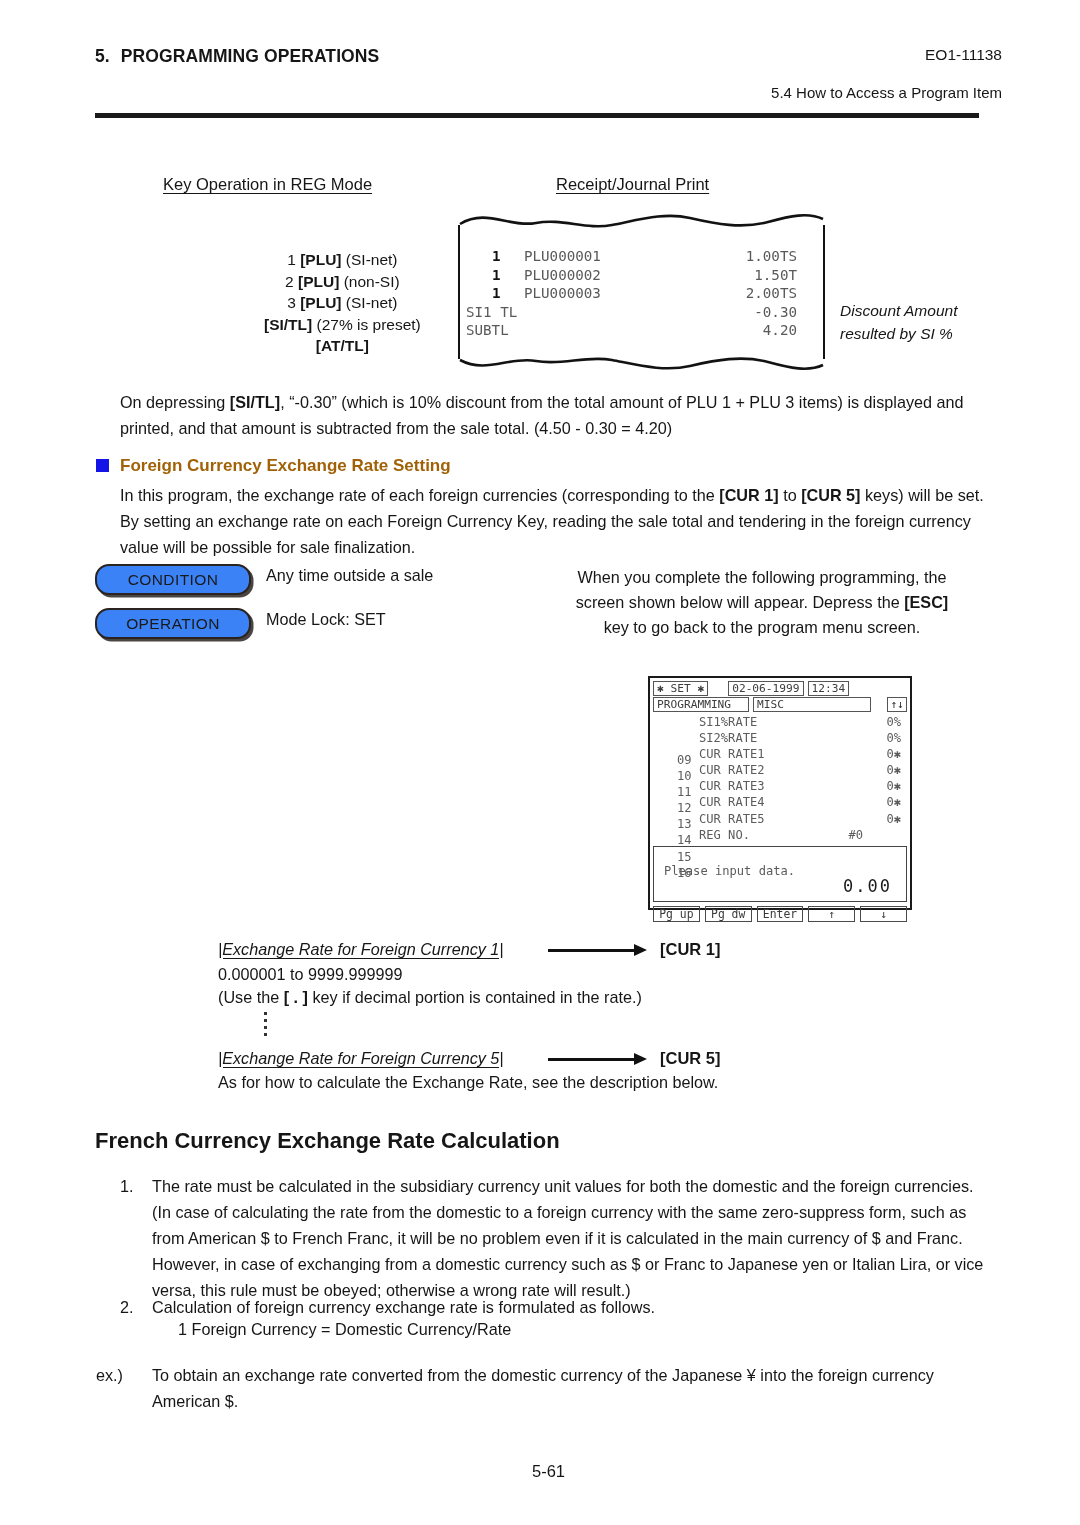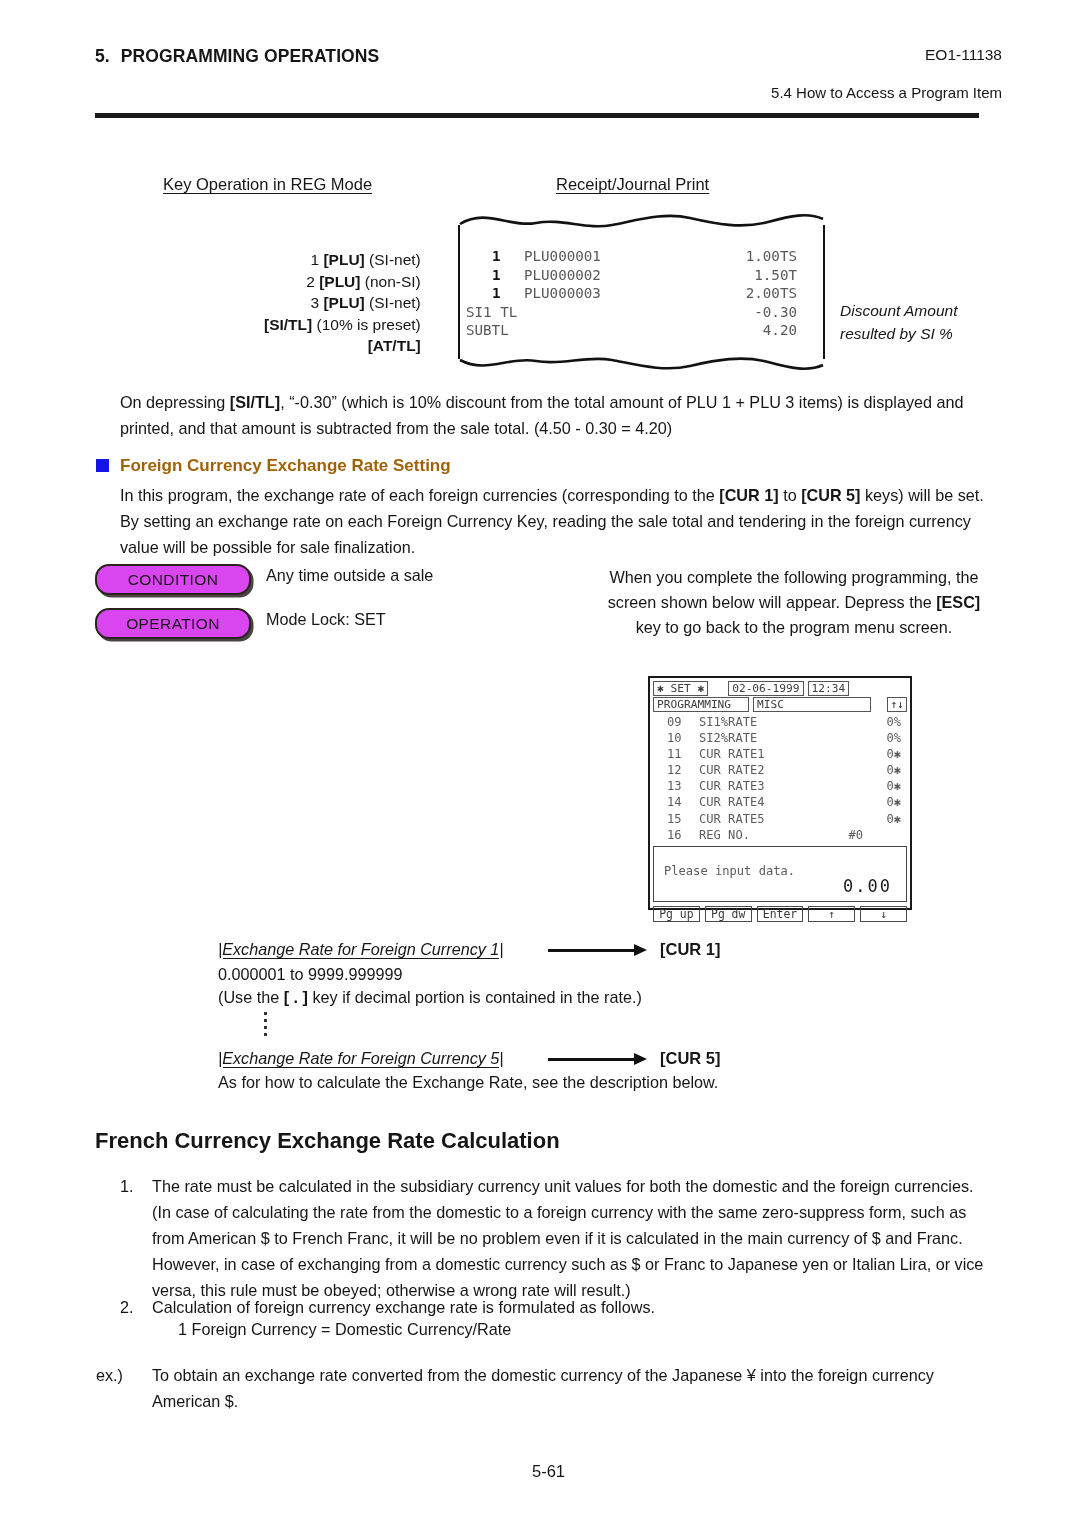--- a/index.html
+++ b/index.html
@@ -78,21 +78,21 @@
     text-underline-offset: 3px;
   }
 
   
   .keyops {
     position: absolute;
     left: 264px;
     top: 249px;
     font-size: 15.5px;
     line-height: 21.5px;
-    text-align: right;
+    text-align: center;
   }
   .keyops b { font-weight: bold; }
 
   
   .receipt {
     position: absolute;
     left: 458px;
     top: 221px;
     width: 367px;
     height: 142px;
@@ -174,21 +174,21 @@
     line-height: 26px;
   }
 
   
   .pill {
     position: absolute;
     width: 152px;
     height: 27px;
     border: 2.4px solid #2a2320;
     border-radius: 14px;
-    background: #d946ef;
+    background: #3b82f6;
     box-shadow: 2.5px 2.5px 0 #4a4442;
     font-size: 15.5px;
     letter-spacing: .4px;
     display: flex;
     align-items: center;
     justify-content: center;
     color: #1a1a1a;
   }
   .pill.cond { left: 95px; top: 564px; }
   .pill.oper { left: 95px; top: 608px; }
@@ -197,21 +197,21 @@
     left: 266px; top: 566px;
     font-size: 16.2px;
   }
   .oper-text {
     position: absolute;
     left: 266px; top: 610px;
     font-size: 16.2px;
   }
   .right-note {
     position: absolute;
-    left: 596px; top: 565px;
+    left: 564px; top: 565px;
     width: 396px;
     font-size: 16.2px;
     line-height: 25px;
     text-align: center;
   }
 
   
   .lcd {
     position: absolute;
     left: 648px;
@@ -260,21 +260,21 @@
     box-sizing: border-box;
     color: #2b2b2b;
   }
   .lcd-list {
     margin-top: 2px;
     font-size: 12.1px;
     line-height: 16.1px;
     color: #5c5c5c;
   }
   .lcd-item { position: relative; height: 16.1px; white-space: pre; }
-  .lcd-idx { position: absolute; left: 14px; }
+  .lcd-idx { position: absolute; left: 24px; margin-top: 38px; }
   .lcd-nm  { position: absolute; left: 46px; }
   .lcd-val { position: absolute; right: 6px; }
   .lcd-val.hash { right: 44px; }
   .lcd-input {
     margin-top: 3px;
     border: 1.3px solid #444;
     height: 56px;
     position: relative;
     box-sizing: border-box;
   }
@@ -423,21 +423,21 @@
   <div class="hdr-right-sub">5.4  How to Access a Program Item</div>
   <div class="hdr-rule"></div>
 
   <div class="col-head-a">Key Operation in REG Mode</div>
   <div class="col-head-b">Receipt/Journal Print</div>
 
   <div class="keyops" id="keyops">
       <div><span>1 </span><b>[PLU]</b><span> (SI-net)</span></div>
       <div><span>2 </span><b>[PLU]</b><span> (non-SI)</span></div>
       <div><span>3 </span><b>[PLU]</b><span> (SI-net)</span></div>
-      <div><span></span><b>[SI/TL]</b><span> (10% is preset)</span></div>
+      <div><span></span><b>[SI/TL]</b><span> (27% is preset)</span></div>
       <div><span></span><b>[AT/TL]</b><span></span></div>
     </div>
 
   <div class="receipt">
     <div class="sides"></div>
     <svg class="edge top" viewBox="0 0 367 22" preserveAspectRatio="none">
       <path d="M2,14 C28,-2 52,18 78,13 C104,8 128,20 154,15 C180,10 206,2 232,8 C258,14 284,19 310,12 C332,6 350,2 365,9" fill="none" stroke="#121212" stroke-width="2.6"></path>
     </svg>
     <svg class="edge bot" viewBox="0 0 367 22" preserveAspectRatio="none">
       <path d="M2,8 C28,22 52,4 78,9 C104,14 128,3 154,8 C180,13 206,20 232,14 C258,8 284,3 310,10 C332,16 350,20 365,13" fill="none" stroke="#121212" stroke-width="2.6"></path>

